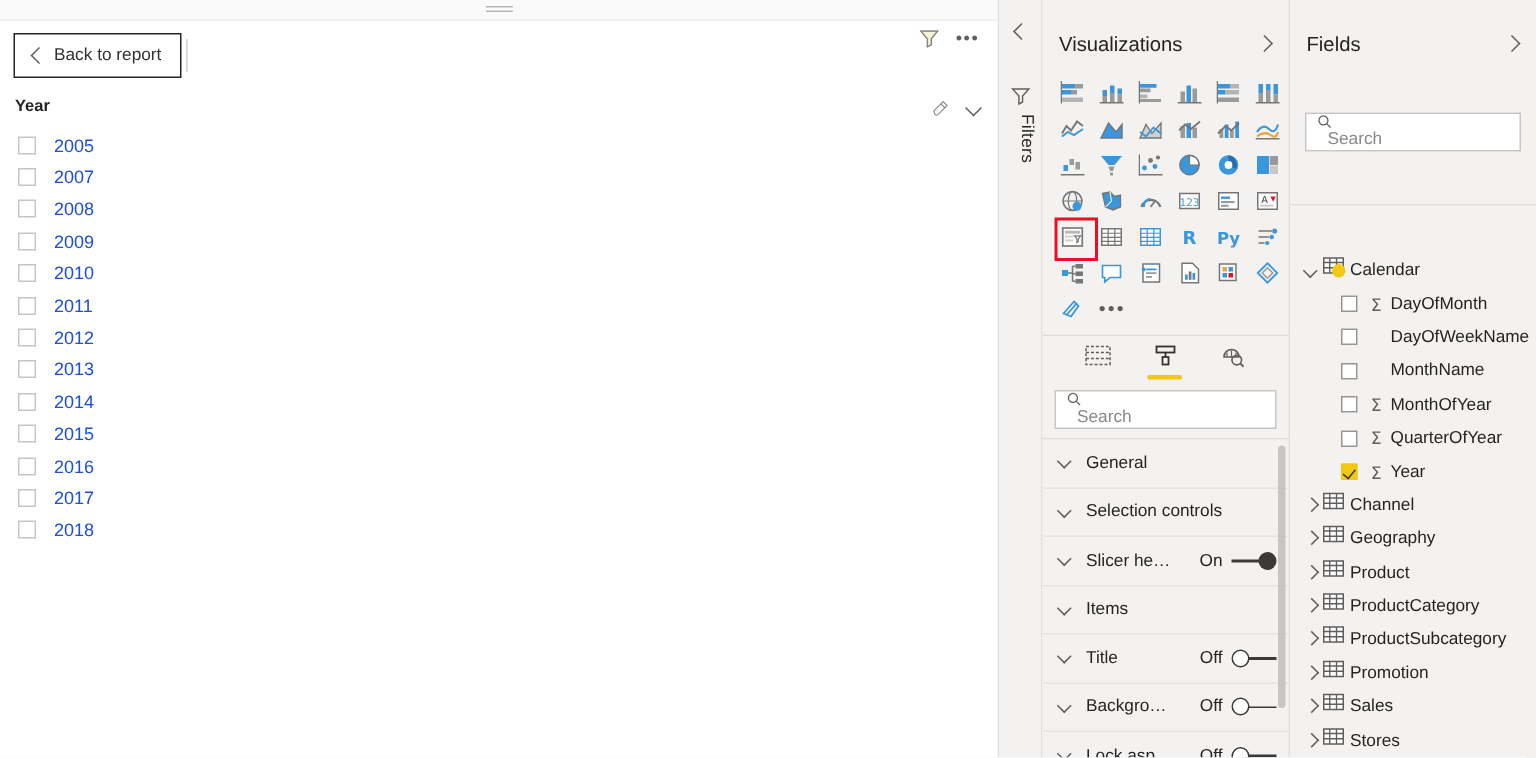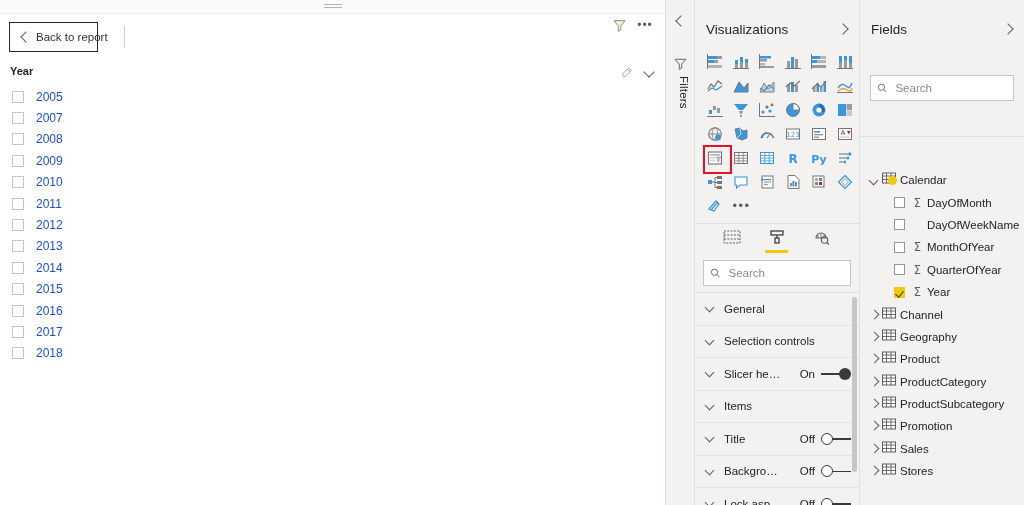--- a/index.html
+++ b/index.html
@@ -52,21 +52,21 @@
 
   
   .focus-header {
     position: absolute;
     left: 0; top: 0; right: 0;
     height: 42px;
   }
   .back-button {
     position: absolute;
     left: 9px; top: 8px;
-    width: 89px; height: 30px;
+    width: 112px; height: 30px;
     border: 1px solid #252423;
     background: #ffffff;
     display: flex;
     align-items: center;
     padding-left: 8px;
     cursor: pointer;
   }
   .back-chevron {
     width: 12px; height: 12px;
     flex: none;
@@ -312,22 +312,22 @@
 
   .search-wrap {
     padding: 6px 8px 6px 8px;
     flex: none;
   }
   .search-box {
     height: 26px;
     background: #ffffff;
     border: 1px solid #c8c6c4;
     display: flex;
-    align-items: center;
     padding: 0 6px;
+    flex-direction: column;
   }
   .search-box input {
     border: none;
     outline: none;
     font-size: 11.5px;
     color: #605e5c;
     background: transparent;
     width: 100%;
     margin-left: 6px;
     font-family: "Liberation Sans", sans-serif;
@@ -1085,20 +1085,25 @@
         <span class="sigma">Σ</span>
         <span class="fld-name">DayOfMonth</span>
       </div>
       <div class="fld-row">
         <span class="fld-cb"></span>
         <span class="sigma empty">Σ</span>
         <span class="fld-name">DayOfWeekName</span>
       </div>
       <div class="fld-row">
         <span class="fld-cb"></span>
+        <span class="sigma empty">Σ</span>
+        <span class="fld-name">MonthName</span>
+      </div>
+      <div class="fld-row">
+        <span class="fld-cb"></span>
         <span class="sigma">Σ</span>
         <span class="fld-name">MonthOfYear</span>
       </div>
       <div class="fld-row">
         <span class="fld-cb"></span>
         <span class="sigma">Σ</span>
         <span class="fld-name">QuarterOfYear</span>
       </div>
       <div class="fld-row">
         <span class="fld-cb checked"></span>

